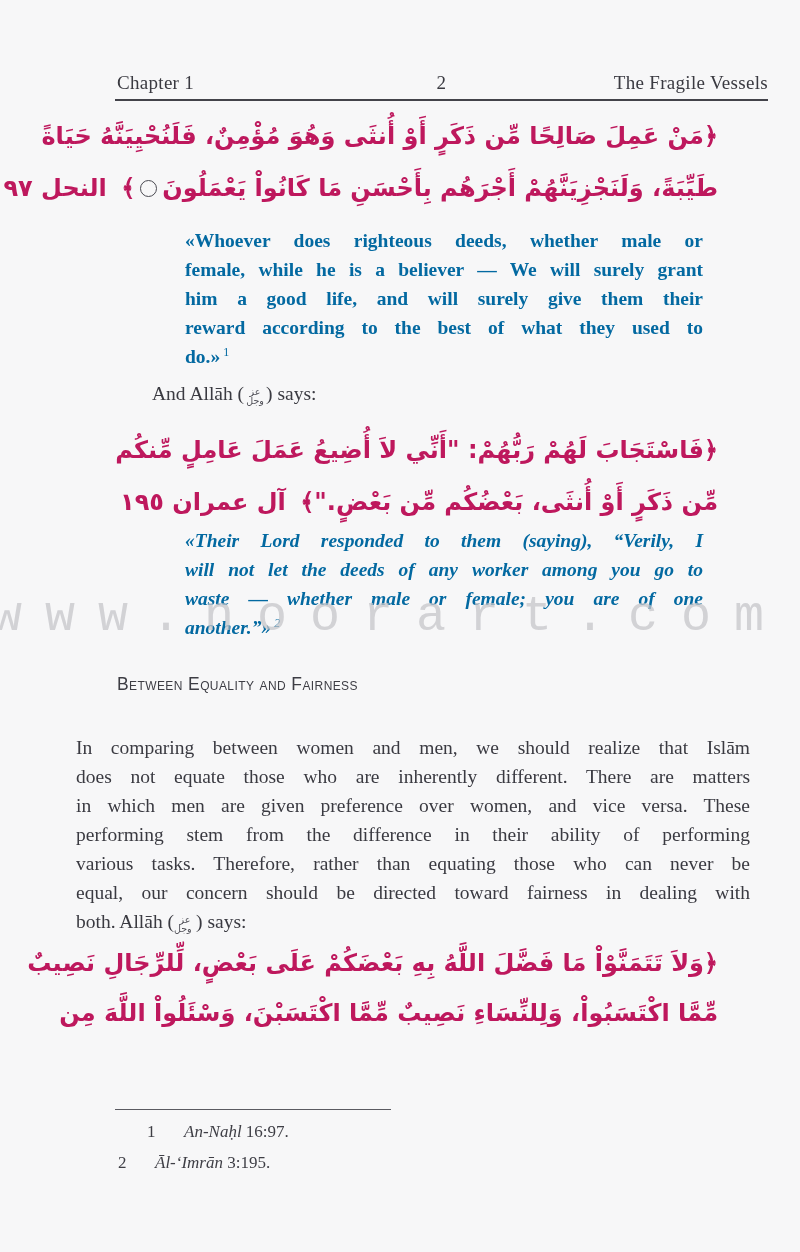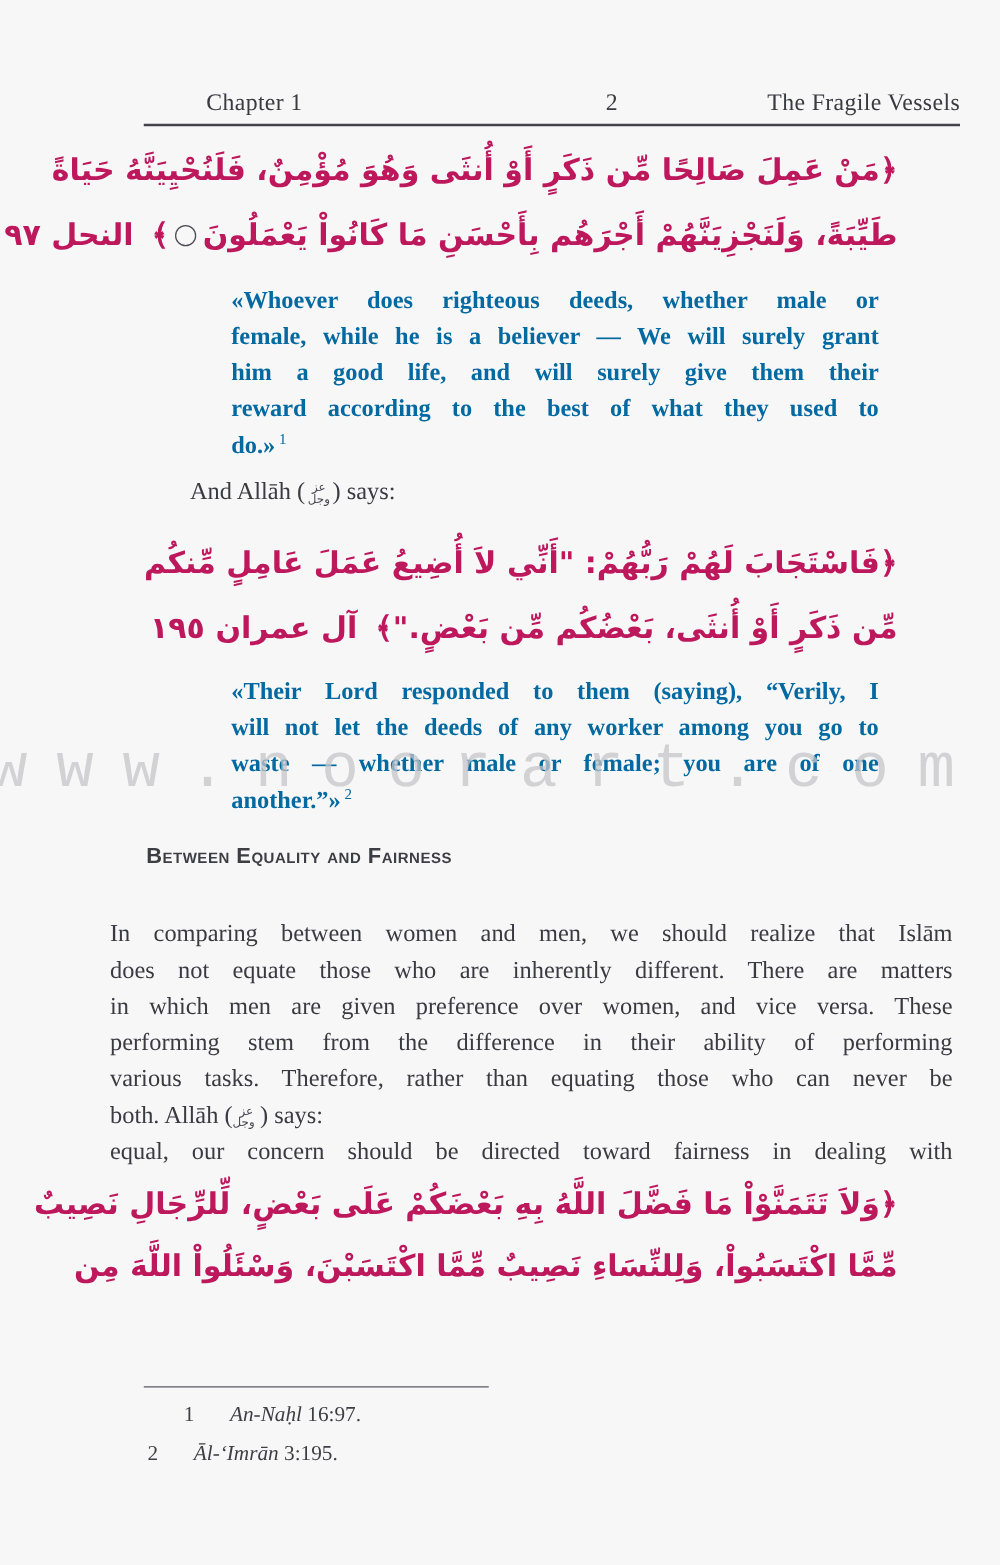--- a/index.html
+++ b/index.html
@@ -7,21 +7,21 @@
     width:800px; height:1252px;
     background:#f7f7f8;
     font-family:"Liberation Serif","DejaVu Serif",serif;
     color:#3a3a41;
     position:relative;
     overflow:hidden;
   }
   .abs { position:absolute; z-index:1; }
 
   
-  .hdr { top:72px; font-size:19px; letter-spacing:0.3px;margin-left:48px; }
+  .hdr { top:72px; font-size:19px; letter-spacing:0.3px; }
   .hdr-left  { left:117px; }
   .hdr-center{ left:115px; width:653px; text-align:center; }
   .hdr-right { right:32px; }
   .hdr-rule  { top:99px; left:115px; width:653px; height:2px; background:#43434a; }
 
   
   .arabic {
     right:82px; left:100px;
     direction:rtl; text-align:right;
     font-family:"DejaVu Sans",sans-serif;
@@ -42,35 +42,35 @@
     font-weight:bold; font-size:19.5px; line-height:29px;
     color:#0369a1;
   }
   .jline { text-align:justify; text-align-last:justify; }
   .jlast { text-align-last:left; }
   sup.fnm { font-size:12px; font-weight:normal; vertical-align:super; line-height:0; margin-left:3px; }
 
   
   .says { left:152px; font-size:19.5px; }
   .para {
-    left:88px; width:674px;
+    left:76px; width:674px;
     font-size:19.5px; line-height:29px; color:#3a3a41;
   }
   .honorific {
     display:inline-block; width:22px;
     font-family:"DejaVu Sans",sans-serif;
     font-size:9.5px; line-height:9px; text-align:center;
     vertical-align:middle; color:#4a4a52; white-space:normal;
   }
 
   
   .section-h {
     top:674px; left:117px;
     font-family:"Liberation Sans","DejaVu Sans",sans-serif;
-    font-weight:bold; font-size:17.5px;
+    font-weight:normal; font-size:17.5px;
     font-variant:small-caps; letter-spacing:0.4px;
     color:#3d3d44;
   }
 
   
   .watermark {
     position:absolute; z-index:3; top:588px; left:-8px;
     font-family:"Liberation Mono","DejaVu Sans Mono",monospace;
     font-size:50px; letter-spacing:23px; white-space:nowrap;
     color:#c6c6ca; opacity:0.75; pointer-events:none;
@@ -113,37 +113,37 @@
 </div>
 
 <div class="abs arabic" style="top:424px;">
   <span class="vline">﴿فَاسْتَجَابَ لَهُمْ رَبُّهُمْ: "أَنِّي لاَ أُضِيعُ عَمَلَ عَامِلٍ مِّنكُم</span>
   <span class="vline">
     <span>مِّن ذَكَرٍ أَوْ أُنثَى، بَعْضُكُم مِّن بَعْضٍ."</span><span>﴾</span>
     <span class="verse-ref">آل عمران ١٩٥</span>
   </span>
 </div>
 
-<div class="abs trans" style="top:539px;">
+<div class="abs trans" style="top:526px;font-style:italic;">
   <div class="jline">«Their Lord responded to them (saying), “Verily, I</div>
   <div class="jline">will not let the deeds of any worker among you go to</div>
   <div class="jline">waste — whether male or female; you are of one</div>
   <div class="jline jlast"><span>another.”»</span><sup class="fnm">2</sup></div>
 </div>
 
 <div class="abs section-h">Between Equality and Fairness</div>
 
 <div class="abs para" style="top:733px;">
   <div class="jline">In comparing between women and men, we should realize that Islām</div>
   <div class="jline">does not equate those who are inherently different. There are matters</div>
   <div class="jline">in which men are given preference over women, and vice versa. These</div>
   <div class="jline">performing stem from the difference in their ability of performing</div>
   <div class="jline">various tasks. Therefore, rather than equating those who can never be</div>
+  <div class="jline">equal, our concern should be directed toward fairness in dealing with</div>
   <div class="jline jlast"><span>both. Allāh (</span><span class="honorific">عز وجل</span><span>) says:</span></div>
-  <div class="jline">equal, our concern should be directed toward fairness in dealing with</div>
 </div>
 
 <div class="abs arabic" style="top:938px; line-height:50px;">
   <span class="vline">﴿وَلاَ تَتَمَنَّوْاْ مَا فَضَّلَ اللَّهُ بِهِ بَعْضَكُمْ عَلَى بَعْضٍ، لِّلرِّجَالِ نَصِيبٌ</span>
   <span class="vline">مِّمَّا اكْتَسَبُواْ، وَلِلنِّسَاءِ نَصِيبٌ مِّمَّا اكْتَسَبْنَ، وَسْئَلُواْ اللَّهَ مِن</span>
 </div>
 
 <div class="abs fn-rule"></div>
 <div class="abs fn" style="top:1122px;margin-left:29px;">
   <span class="fn-no">1</span><span class="fn-src">An-Naḥl</span> <span>16:97.</span>

